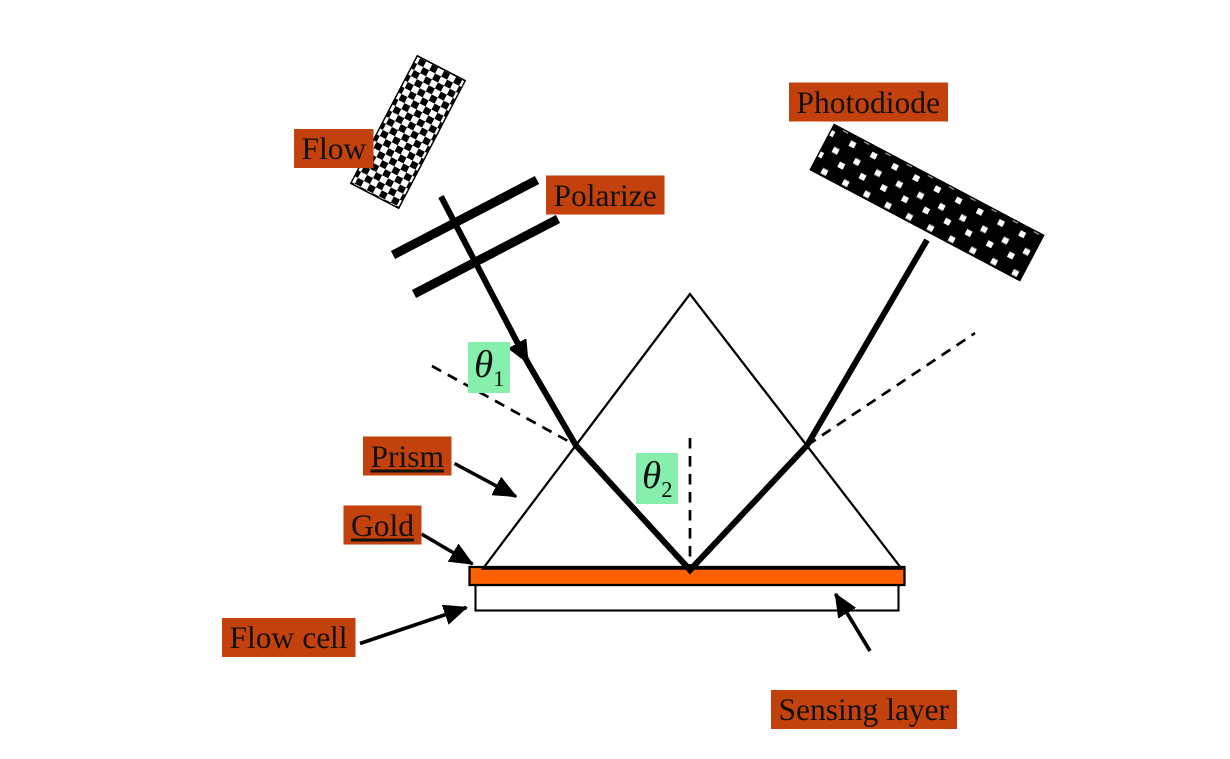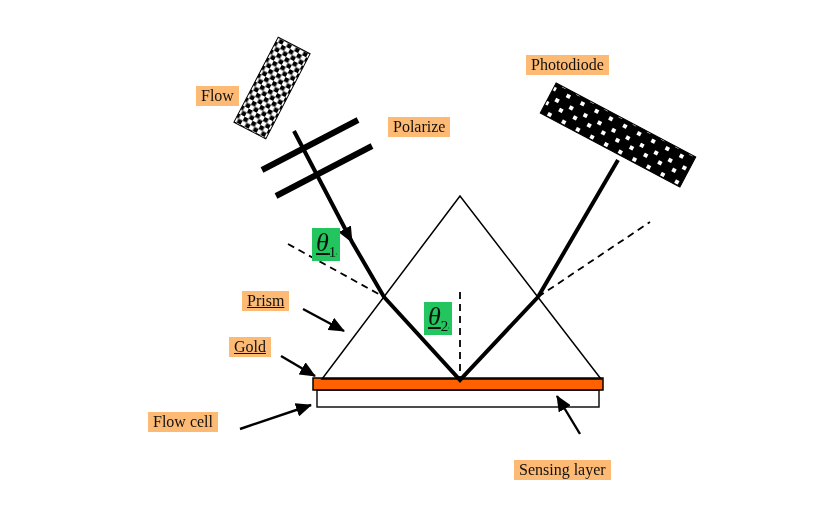--- a/index.html
+++ b/index.html
@@ -6,36 +6,35 @@
   #stage{
     position:relative;
     width:820px;height:506px;
     background:#ffffff;
     font-family:"Liberation Serif","DejaVu Serif",serif;
     overflow:hidden;
   }
   #stage svg{position:absolute;left:0;top:0;}
   .lbl{
     position:absolute;
-    font-size:16px;
+    font-size:21px;
     color:#111;
-    background:#fdba74;
+    background:#c2410c;
     padding:1px 5px;
     white-space:nowrap;
     line-height:1.15;
   }
   .theta{
     position:absolute;
     font-size:26px;
     font-style:italic;
     color:#111;
-    background:#22c55e;
+    background:#86efac;
     padding:0 4px;
     white-space:nowrap;
-    text-decoration:underline;
   }
   .theta sub{font-size:15px;font-style:normal;}
 </style>
 </head>
 <body>
 
 <div id="stage">
 
   <svg width="820" height="506" viewBox="0 0 820 506">
     <defs>
@@ -78,21 +77,21 @@
     <rect x="539" y="118" width="158" height="34" fill="url(#pddots)" stroke="#000000" stroke-width="1" transform="rotate(27.9 618 135)"></rect>
 
     <line x1="303" y1="309" x2="344" y2="331" stroke="#000000" stroke-width="2.4" marker-end="url(#ah)"></line>
     <line x1="281" y1="356" x2="315" y2="376" stroke="#000000" stroke-width="2.4" marker-end="url(#ah)"></line>
     <line x1="240" y1="429" x2="311" y2="405" stroke="#000000" stroke-width="2.4" marker-end="url(#ah)"></line>
     <line x1="580" y1="434" x2="557" y2="396" stroke="#000000" stroke-width="2.4" marker-end="url(#ah)"></line>
   </svg>
 
   <div class="lbl" style="left:196px;top:86px;">Flow</div>
 
-  <div class="lbl" style="left:388px;top:117px;">Polarize</div>
+  <div class="lbl" style="left:364px;top:117px;">Polarize</div>
 
   <div class="lbl" style="left:526px;top:55px;">Photodiode</div>
 
   <div class="lbl" style="left:242px;top:291px;text-decoration:underline;">Prism</div>
 
   <div class="lbl" style="left:229px;top:337px;text-decoration:underline;">Gold</div>
 
   <div class="lbl" style="left:148px;top:412px;">Flow cell</div>
 
   <div class="lbl" style="left:514px;top:436px;margin-top:24px;">Sensing layer</div>

